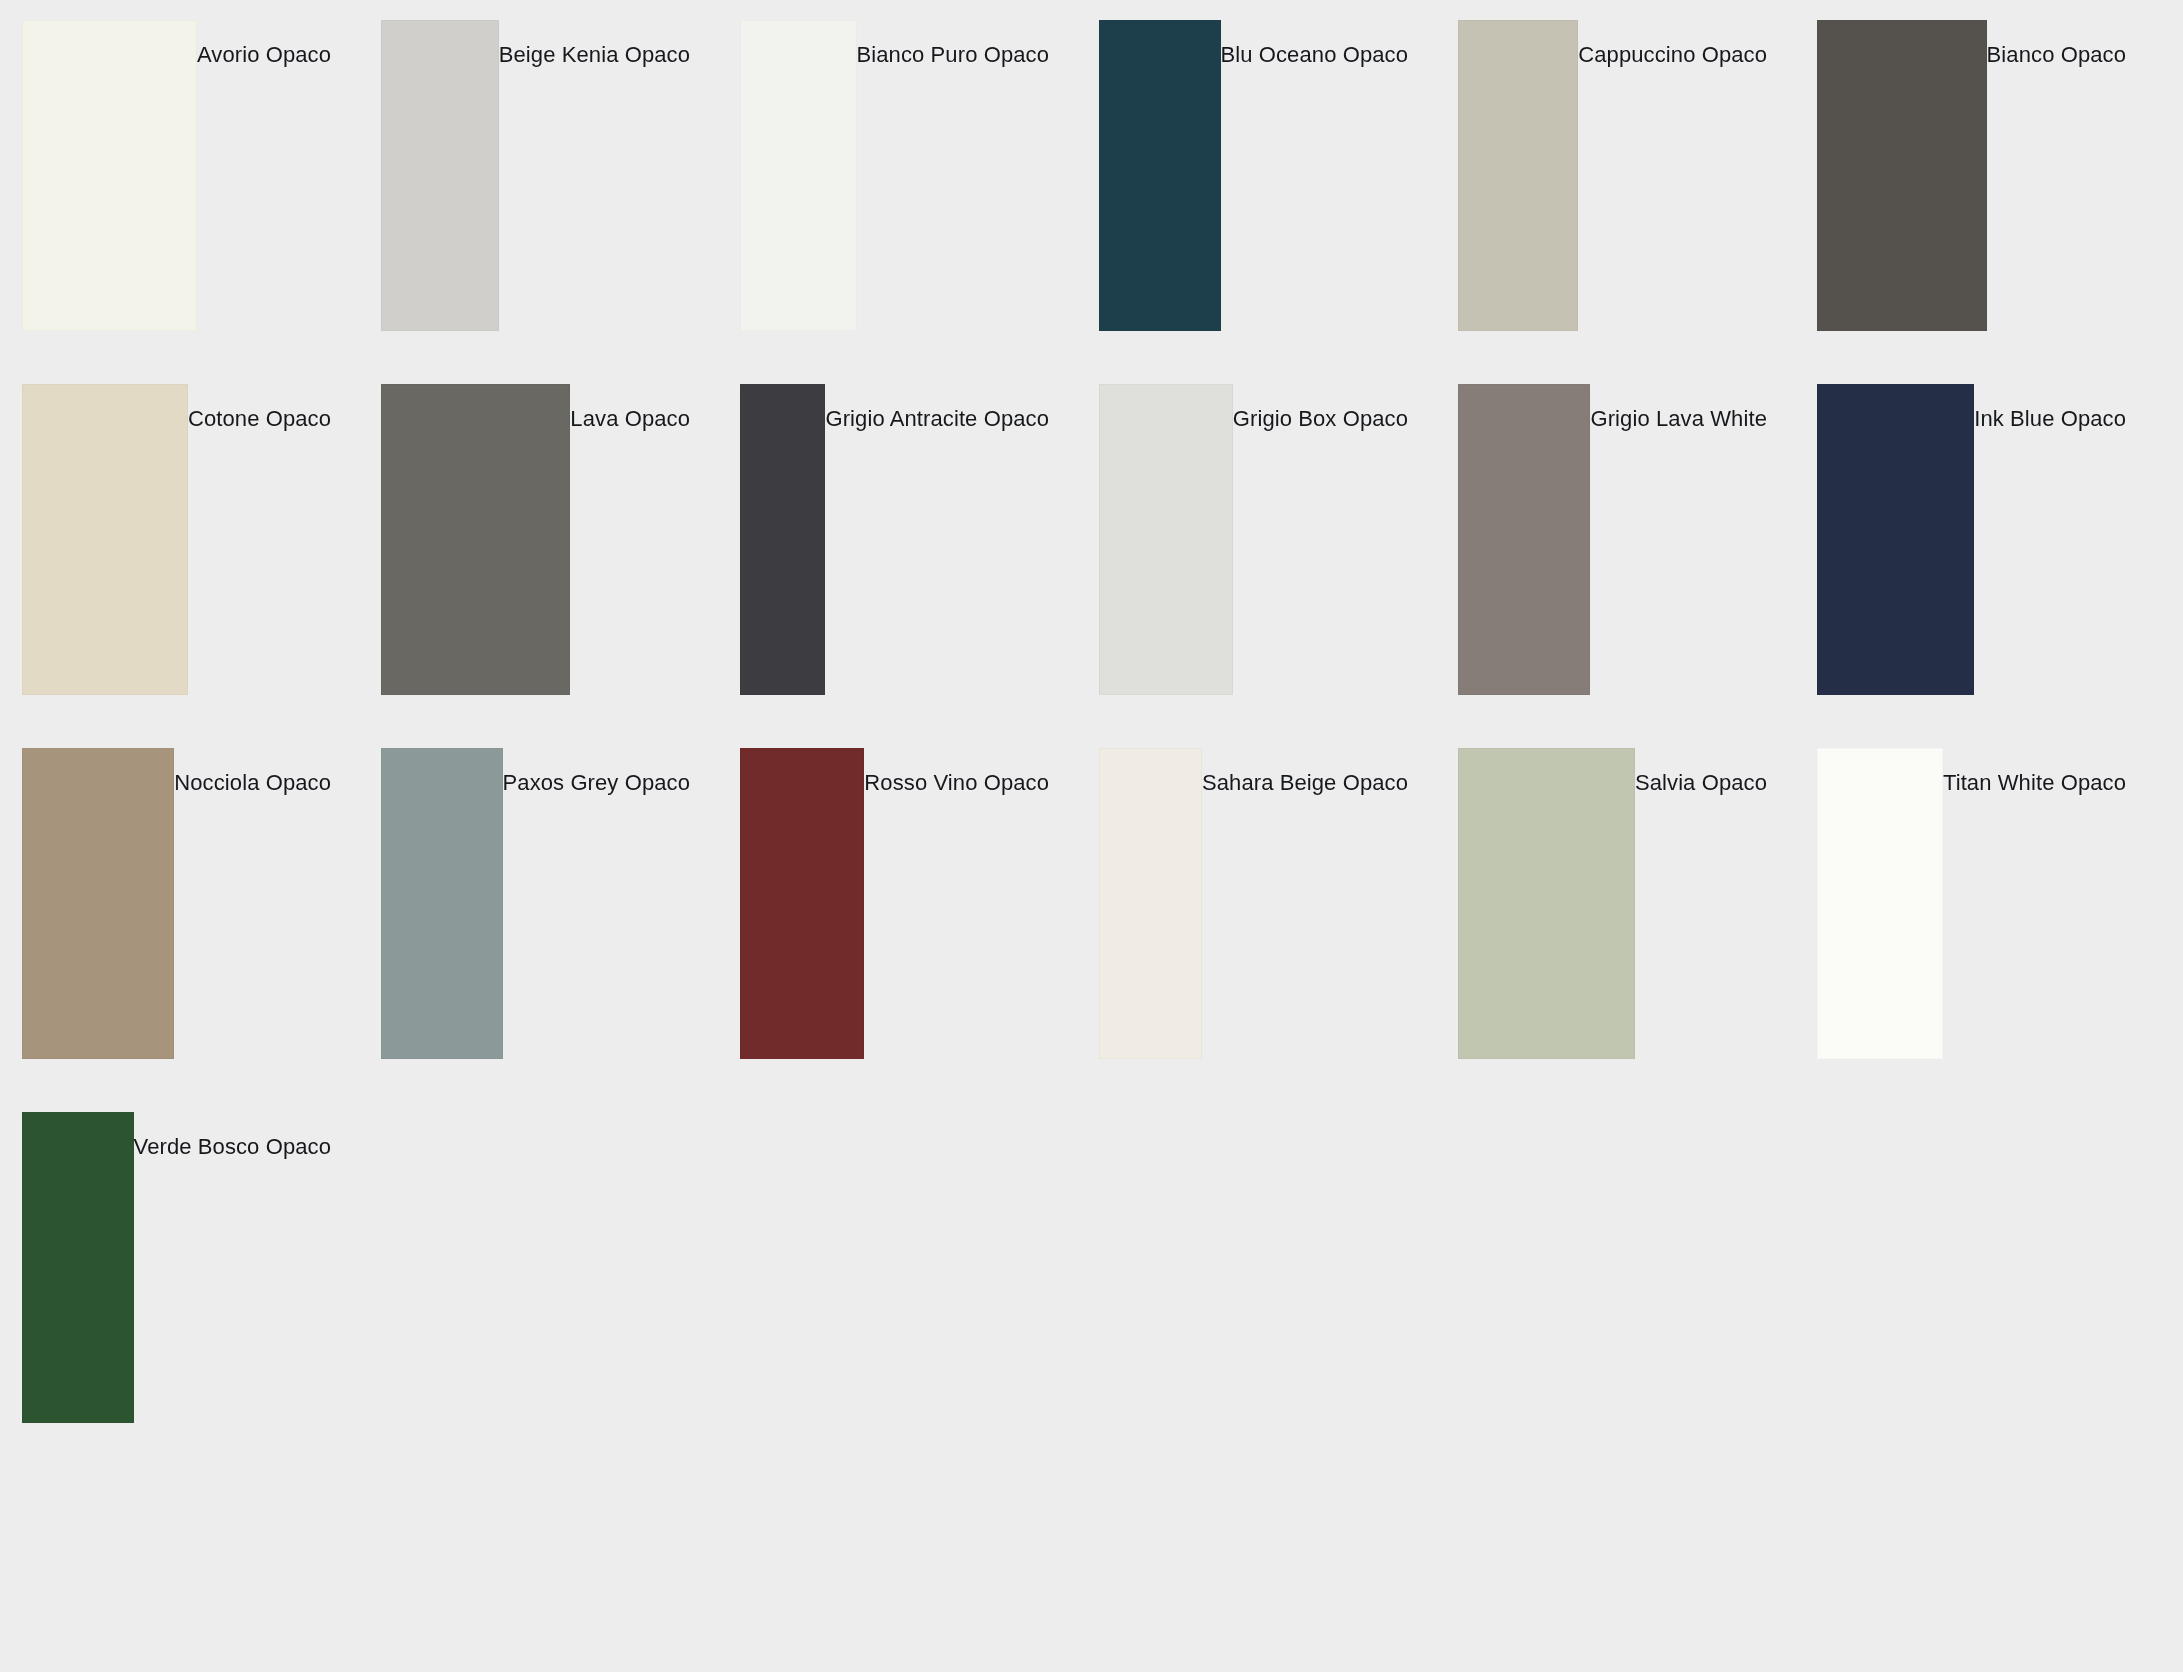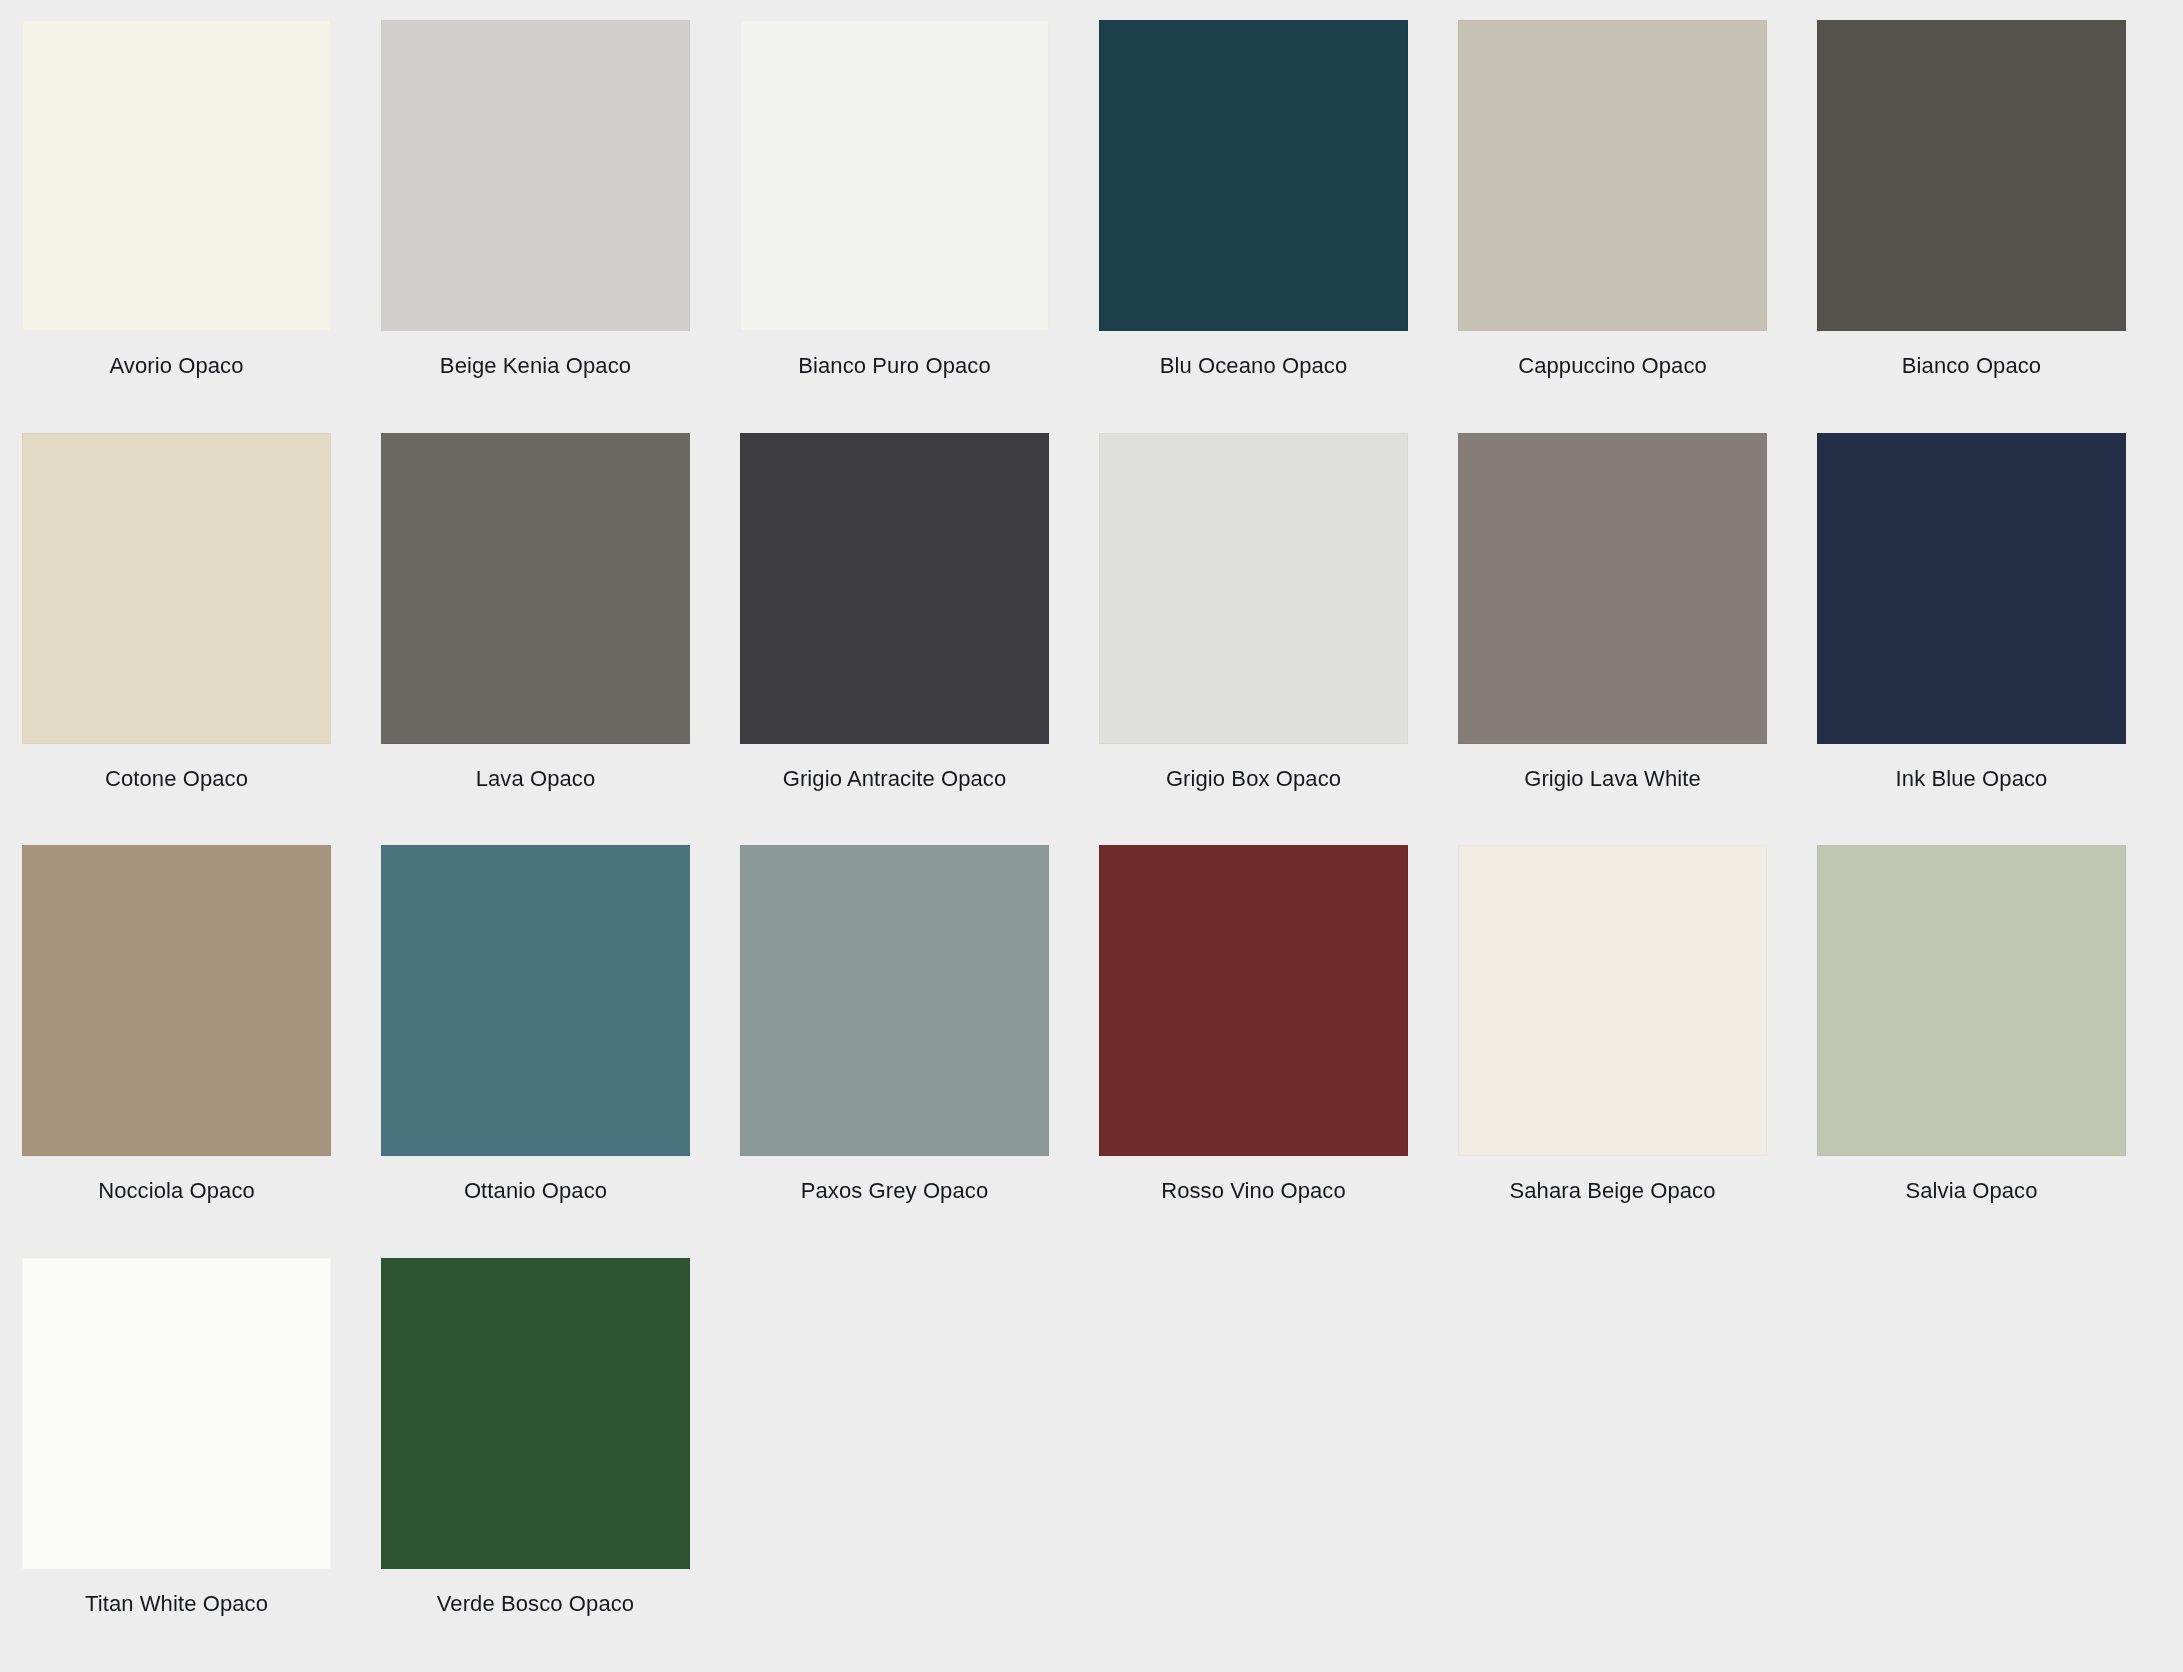--- a/index.html
+++ b/index.html
@@ -22,22 +22,21 @@
     display: grid;
     grid-template-columns: repeat(6, 309px);
     grid-column-gap: 50px;
     grid-row-gap: 53px;
     align-content: start;
   }
 
   .swatch-card {
     width: 309px;
     display: flex;
-    flex-direction: column;
-    text-align: center;
+    flex-direction: row;
   }
 
   .swatch-chip {
     width: 309px;
     height: 311px;
     display: block;
     box-shadow: 0 0 0 0.8px rgba(0, 0, 0, 0.035) inset;
   }
 
   .swatch-label {
@@ -100,24 +99,20 @@
     </div>
     <div class="swatch-card">
       <div class="swatch-chip" style="background: rgb(36, 47, 71);"></div>
       <div class="swatch-label">Ink Blue Opaco</div>
     </div>
     <div class="swatch-card">
       <div class="swatch-chip" style="background: rgb(167, 148, 124);"></div>
       <div class="swatch-label">Nocciola Opaco</div>
     </div>
     <div class="swatch-card">
-      <div class="swatch-chip" style="background: rgb(74, 115, 128);"></div>
-      <div class="swatch-label">Ottanio Opaco</div>
-    </div>
-    <div class="swatch-card">
       <div class="swatch-chip" style="background: rgb(139, 154, 153);"></div>
       <div class="swatch-label">Paxos Grey Opaco</div>
     </div>
     <div class="swatch-card">
       <div class="swatch-chip" style="background: rgb(113, 43, 42);"></div>
       <div class="swatch-label">Rosso Vino Opaco</div>
     </div>
     <div class="swatch-card">
       <div class="swatch-chip" style="background: rgb(240, 236, 228);"></div>
       <div class="swatch-label">Sahara Beige Opaco</div>

